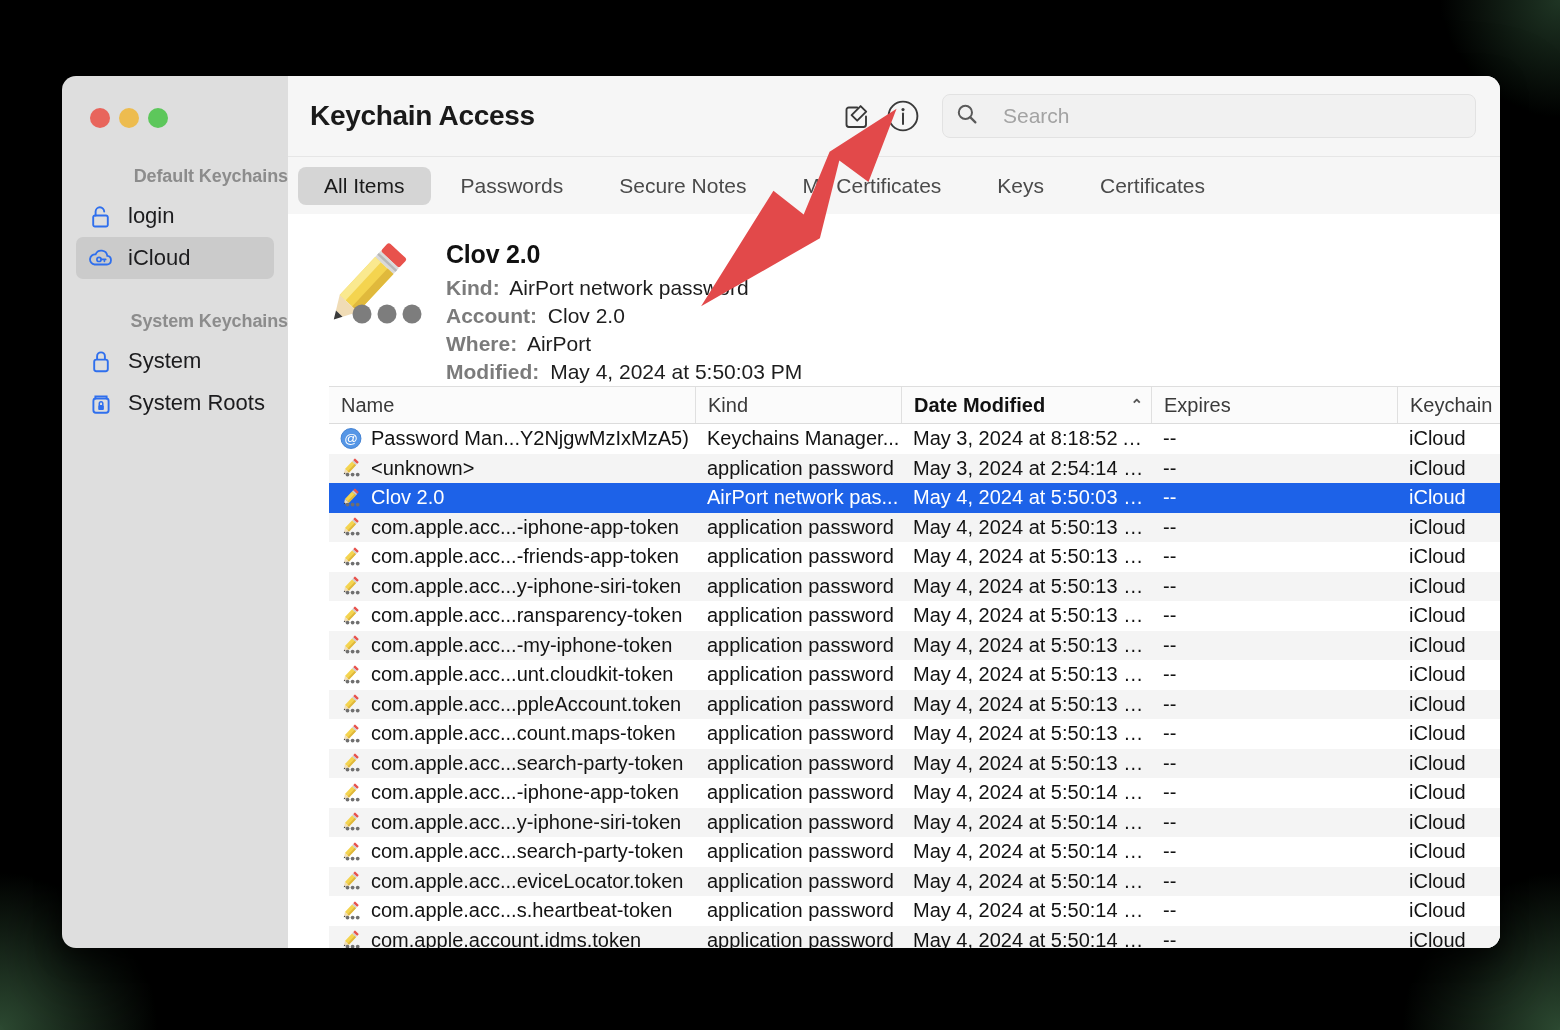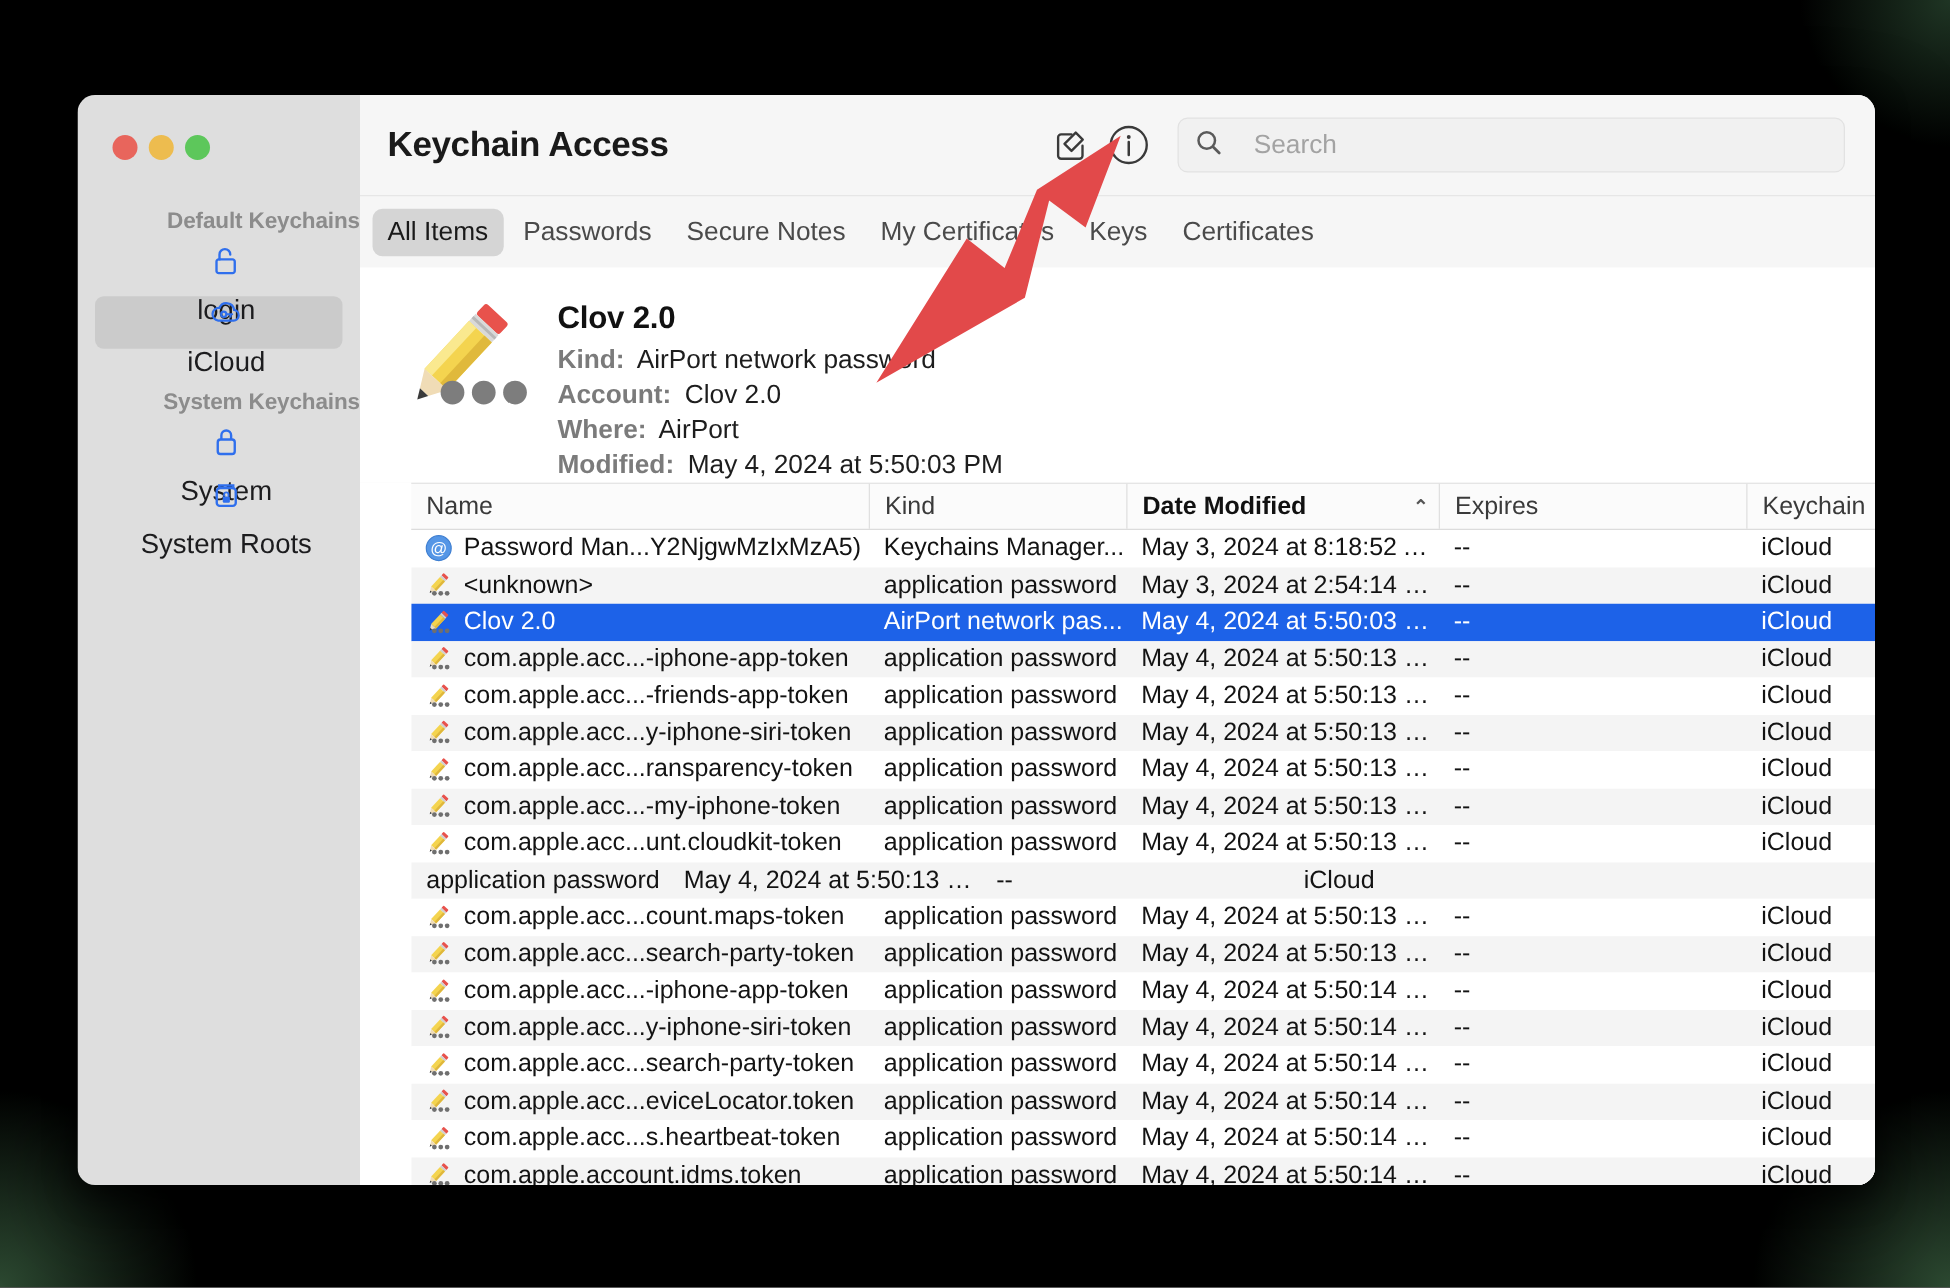--- a/index.html
+++ b/index.html
@@ -73,21 +73,20 @@
   .sb-item {
     display: flex;
     align-items: center;
     gap: 14px;
     height: 42px;
     margin: 0 14px;
     padding-left: 12px;
     border-radius: 7px;
     color: #1c1c1e;
     font-size: 22px;
-    flex-direction: column;
   }
   .sb-item.selected { background: #cbcbcb; }
   .sb-icon {
     width: 26px; height: 26px;
     display: flex; align-items: center; justify-content: center;
     flex: 0 0 26px;
   }
   .sb-icon svg { display: block; }
 
   
@@ -147,21 +146,21 @@
     display: flex;
     align-items: center;
     gap: 4px;
     padding: 0 10px 0 10px;
     background: #f6f6f6;
     border-top: 1px solid #e6e6e6;
   }
   .tab {
     font-size: 21px;
     color: #4a4a4a;
-    padding: 7px 12px;
+    padding: 7px 26px;
     border-radius: 8px;
     white-space: nowrap;
   }
   .tab.active {
     background: #d5d5d5;
     color: #1a1a1a;
   }
 
   
   .detail {
@@ -649,20 +648,38 @@
                 </svg>
               </span>
               <span>com.apple.acc...unt.cloudkit-token</span>
             </div>
             <div class="td col-kind">application password</div>
             <div class="td col-date">May 4, 2024 at 5:50:13 PM</div>
             <div class="td col-expires">--</div>
             <div class="td col-keychain">iCloud</div>
           </div>
           <div class="trow alt">
+            <div class="td name col-name">
+              <span class="row-icon">
+                <svg width="22" height="22" viewBox="0 0 22 22">
+                  <g transform="rotate(43 11 10)">
+                    <rect x="8" y="1" width="5.4" height="2.6" rx="0.6" fill="#e8524c"></rect>
+                    <rect x="8" y="3.6" width="5.4" height="1.7" fill="#cfcfcf"></rect>
+                    <rect x="8" y="5.3" width="5.4" height="10.4" fill="#f4d44f"></rect>
+                    <rect x="11.5" y="5.3" width="1.9" height="10.4" fill="#dfb73c"></rect>
+                    <polygon points="8,15.7 13.4,15.7 11.6,18.6 9.8,18.6" fill="#f0dcb6"></polygon>
+                    <polygon points="9.8,18.6 11.6,18.6 10.7,20.3" fill="#3a3a3a"></polygon>
+                  </g>
+                  <circle cx="7.5" cy="17.6" r="1.9" fill="#6f6f6f"></circle>
+                  <circle cx="12.6" cy="17.6" r="1.9" fill="#6f6f6f"></circle>
+                  <circle cx="17.7" cy="17.6" r="1.9" fill="#6f6f6f"></circle>
+                </svg>
+              </span>
+              <span>com.apple.acc...ppleAccount.token</span>
+            </div>
             <div class="td col-kind">application password</div>
             <div class="td col-date">May 4, 2024 at 5:50:13 PM</div>
             <div class="td col-expires">--</div>
             <div class="td col-keychain">iCloud</div>
           </div>
           <div class="trow">
             <div class="td name col-name">
               <span class="row-icon">
                 <svg width="22" height="22" viewBox="0 0 22 22">
                   <g transform="rotate(43 11 10)">

